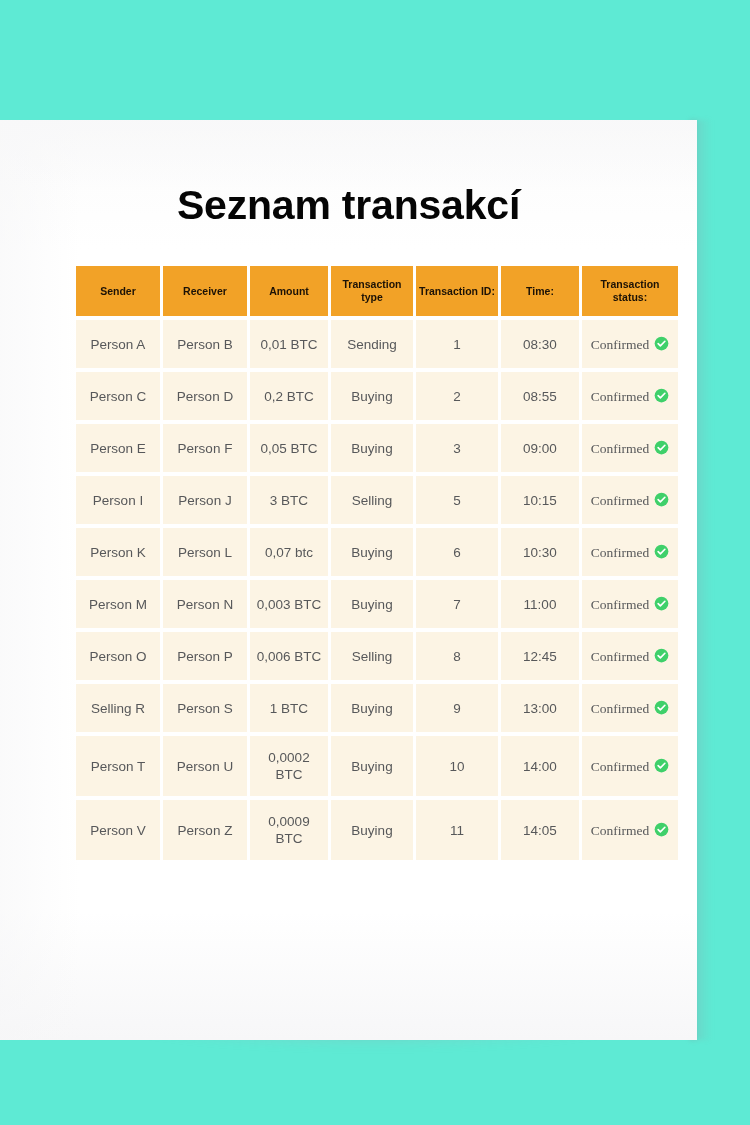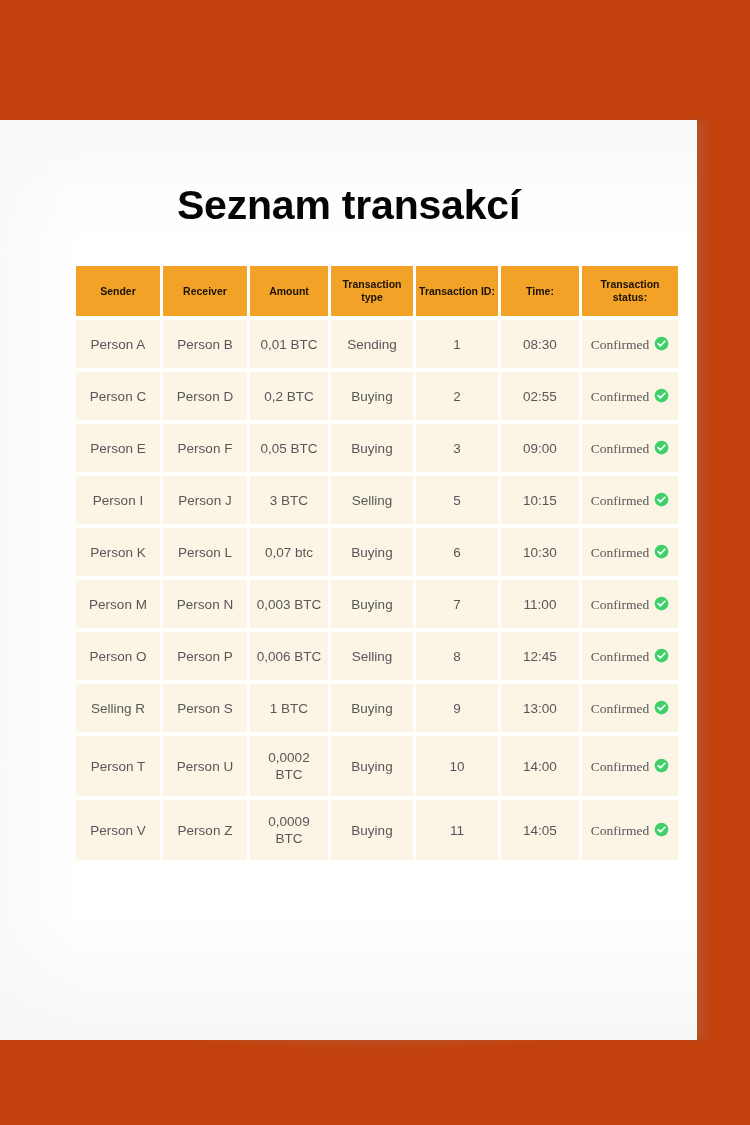--- a/index.html
+++ b/index.html
@@ -9,21 +9,21 @@
     height: 1125px;
     background: #ffffff;
     font-family: "Liberation Sans", sans-serif;
     overflow: hidden;
   }
 
   #stage {
     position: relative;
     width: 750px;
     height: 1125px;
-    background: #c2410c;
+    background: #5eead4;
   }
 
   
   .paper-shadow-bottom {
     position: absolute;
     left: 48px;
     top: 1016px;
     width: 650px;
     height: 40px;
     background: radial-gradient(ellipse 52% 100% at 50% 0%,
@@ -216,21 +216,21 @@
                   <circle cx="12" cy="12" r="11" fill="#3fd06a"></circle>
                   <path d="M6.6 12.3 L10.2 15.9 L17.4 8.4" fill="none" stroke="#ffffff" stroke-width="2.6" stroke-linecap="round" stroke-linejoin="round"></path>
                 </svg></span></td>
           </tr>
           <tr>
             <td>Person C</td>
             <td>Person D</td>
             <td>0,2 BTC</td>
             <td>Buying</td>
             <td>2</td>
-            <td>02:55</td>
+            <td>08:55</td>
             <td class="status-cell"><span class="label">Confirmed</span><span class="check-icon"><svg viewBox="0 0 24 24" width="15" height="15">
                   <circle cx="12" cy="12" r="11" fill="#3fd06a"></circle>
                   <path d="M6.6 12.3 L10.2 15.9 L17.4 8.4" fill="none" stroke="#ffffff" stroke-width="2.6" stroke-linecap="round" stroke-linejoin="round"></path>
                 </svg></span></td>
           </tr>
           <tr>
             <td>Person E</td>
             <td>Person F</td>
             <td>0,05 BTC</td>
             <td>Buying</td>

